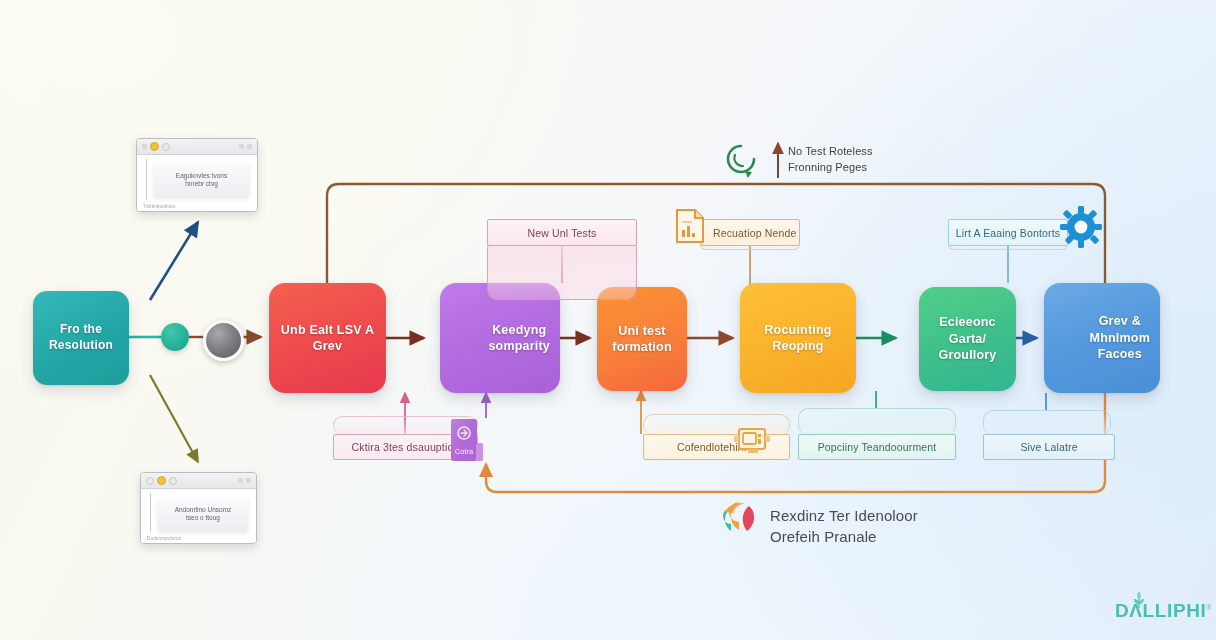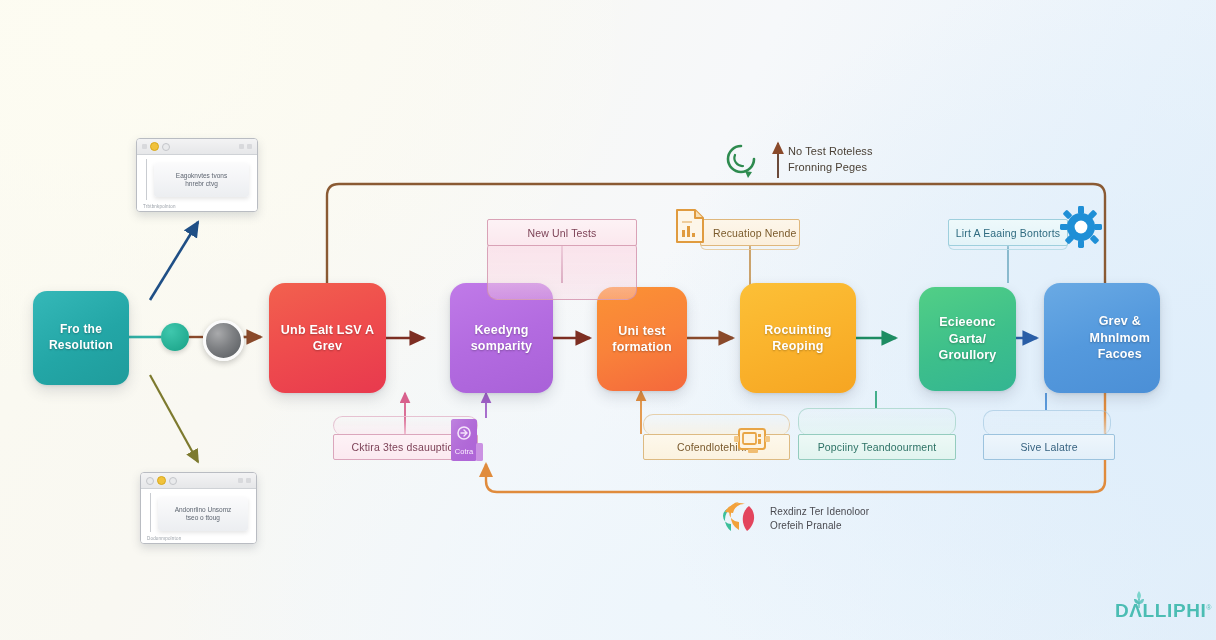--- a/index.html
+++ b/index.html
@@ -26,22 +26,22 @@
     font-size:12.5px;line-height:1.32;font-weight:600;
     letter-spacing:.2px;
     padding:6px 10px;box-sizing:border-box;
     text-shadow:0 1px 2px rgba(0,0,0,.28);
     box-shadow:0 6px 14px rgba(60,70,90,.16), 0 1px 3px rgba(60,70,90,.12);
   }
   .n-start{left:33px;top:291px;width:96px;height:94px;border-radius:14px;
     background:linear-gradient(150deg,#35b8b8 0%,#23a6a6 55%,#1f9c9c 100%);font-size:12px;}
   .n-red{left:269px;top:283px;width:117px;height:110px;
     background:linear-gradient(160deg,#f2614e 0%,#ef4d4d 45%,#e8394e 100%);}
-  .n-purple{left:450px;top:283px;width:103px;height:110px;
-    background:linear-gradient(160deg,#c07ae8 0%,#b36be0 50%,#a961d8 100%);}
+  .n-purple{left:440px;top:283px;width:120px;height:110px;
+    background:linear-gradient(160deg,#c07ae8 0%,#b36be0 50%,#a961d8 100%);justify-content:flex-end;}
   .n-orange{left:597px;top:287px;width:90px;height:104px;
     background:linear-gradient(160deg,#fb9234 0%,#f9823a 50%,#f4683c 100%);}
   .n-amber{left:740px;top:283px;width:116px;height:110px;
     background:linear-gradient(160deg,#fcc037 0%,#fab32c 50%,#f6a522 100%);}
   .n-green{left:903px;top:287px;width:97px;height:104px;
     background:linear-gradient(160deg,#52cf86 0%,#3dbf8b 55%,#33b592 100%);margin-left:16px;}
   .n-blue{left:1044px;top:283px;width:116px;height:110px;
     background:linear-gradient(160deg,#6aaae4 0%,#5499dd 50%,#4b8fd6 100%);justify-content:flex-end;}
 
   
@@ -119,21 +119,21 @@
     background:linear-gradient(180deg,#fbfbfc,#eceef1);
     border-radius:3px;box-shadow:0 2px 4px rgba(0,0,0,.10);
     display:flex;align-items:center;justify-content:center;text-align:center;
     font-size:6.5px;color:#5d6570;line-height:1.3;padding:0 3px;box-sizing:border-box;
   }
   .winfoot{position:absolute;left:6px;bottom:3px;font-size:4.5px;color:#9aa0a8;letter-spacing:.2px;}
 
   
   .freelabel{position:absolute;font-size:11px;color:#4a4035;line-height:1.42;letter-spacing:.1px;}
   .lbl-notest{left:788px;top:144px;width:130px;}
-  .lbl-bottom{left:770px;top:505px;width:150px;font-size:10px;color:#4a4a50;}
+  .lbl-bottom{left:770px;top:505px;width:150px;font-size:15px;color:#4a4a50;}
 
   
   .icon{position:absolute;}
   .globe{left:203px;top:320px;width:35px;height:35px;border-radius:50%;
     background:radial-gradient(circle at 34% 30%, #a9aaac 0%, #7e8083 45%, #54585c 100%);
     border:3px solid #fbfbfb;box-shadow:0 2px 6px rgba(0,0,0,.22);}
   .node-dot{left:161px;top:323px;width:28px;height:28px;border-radius:50%;
     background:radial-gradient(circle at 35% 30%,#3fc7ad,#17a085);
     box-shadow:0 2px 5px rgba(0,0,0,.18);}
   .doc-icon{left:675px;top:208px;width:30px;height:36px;}

